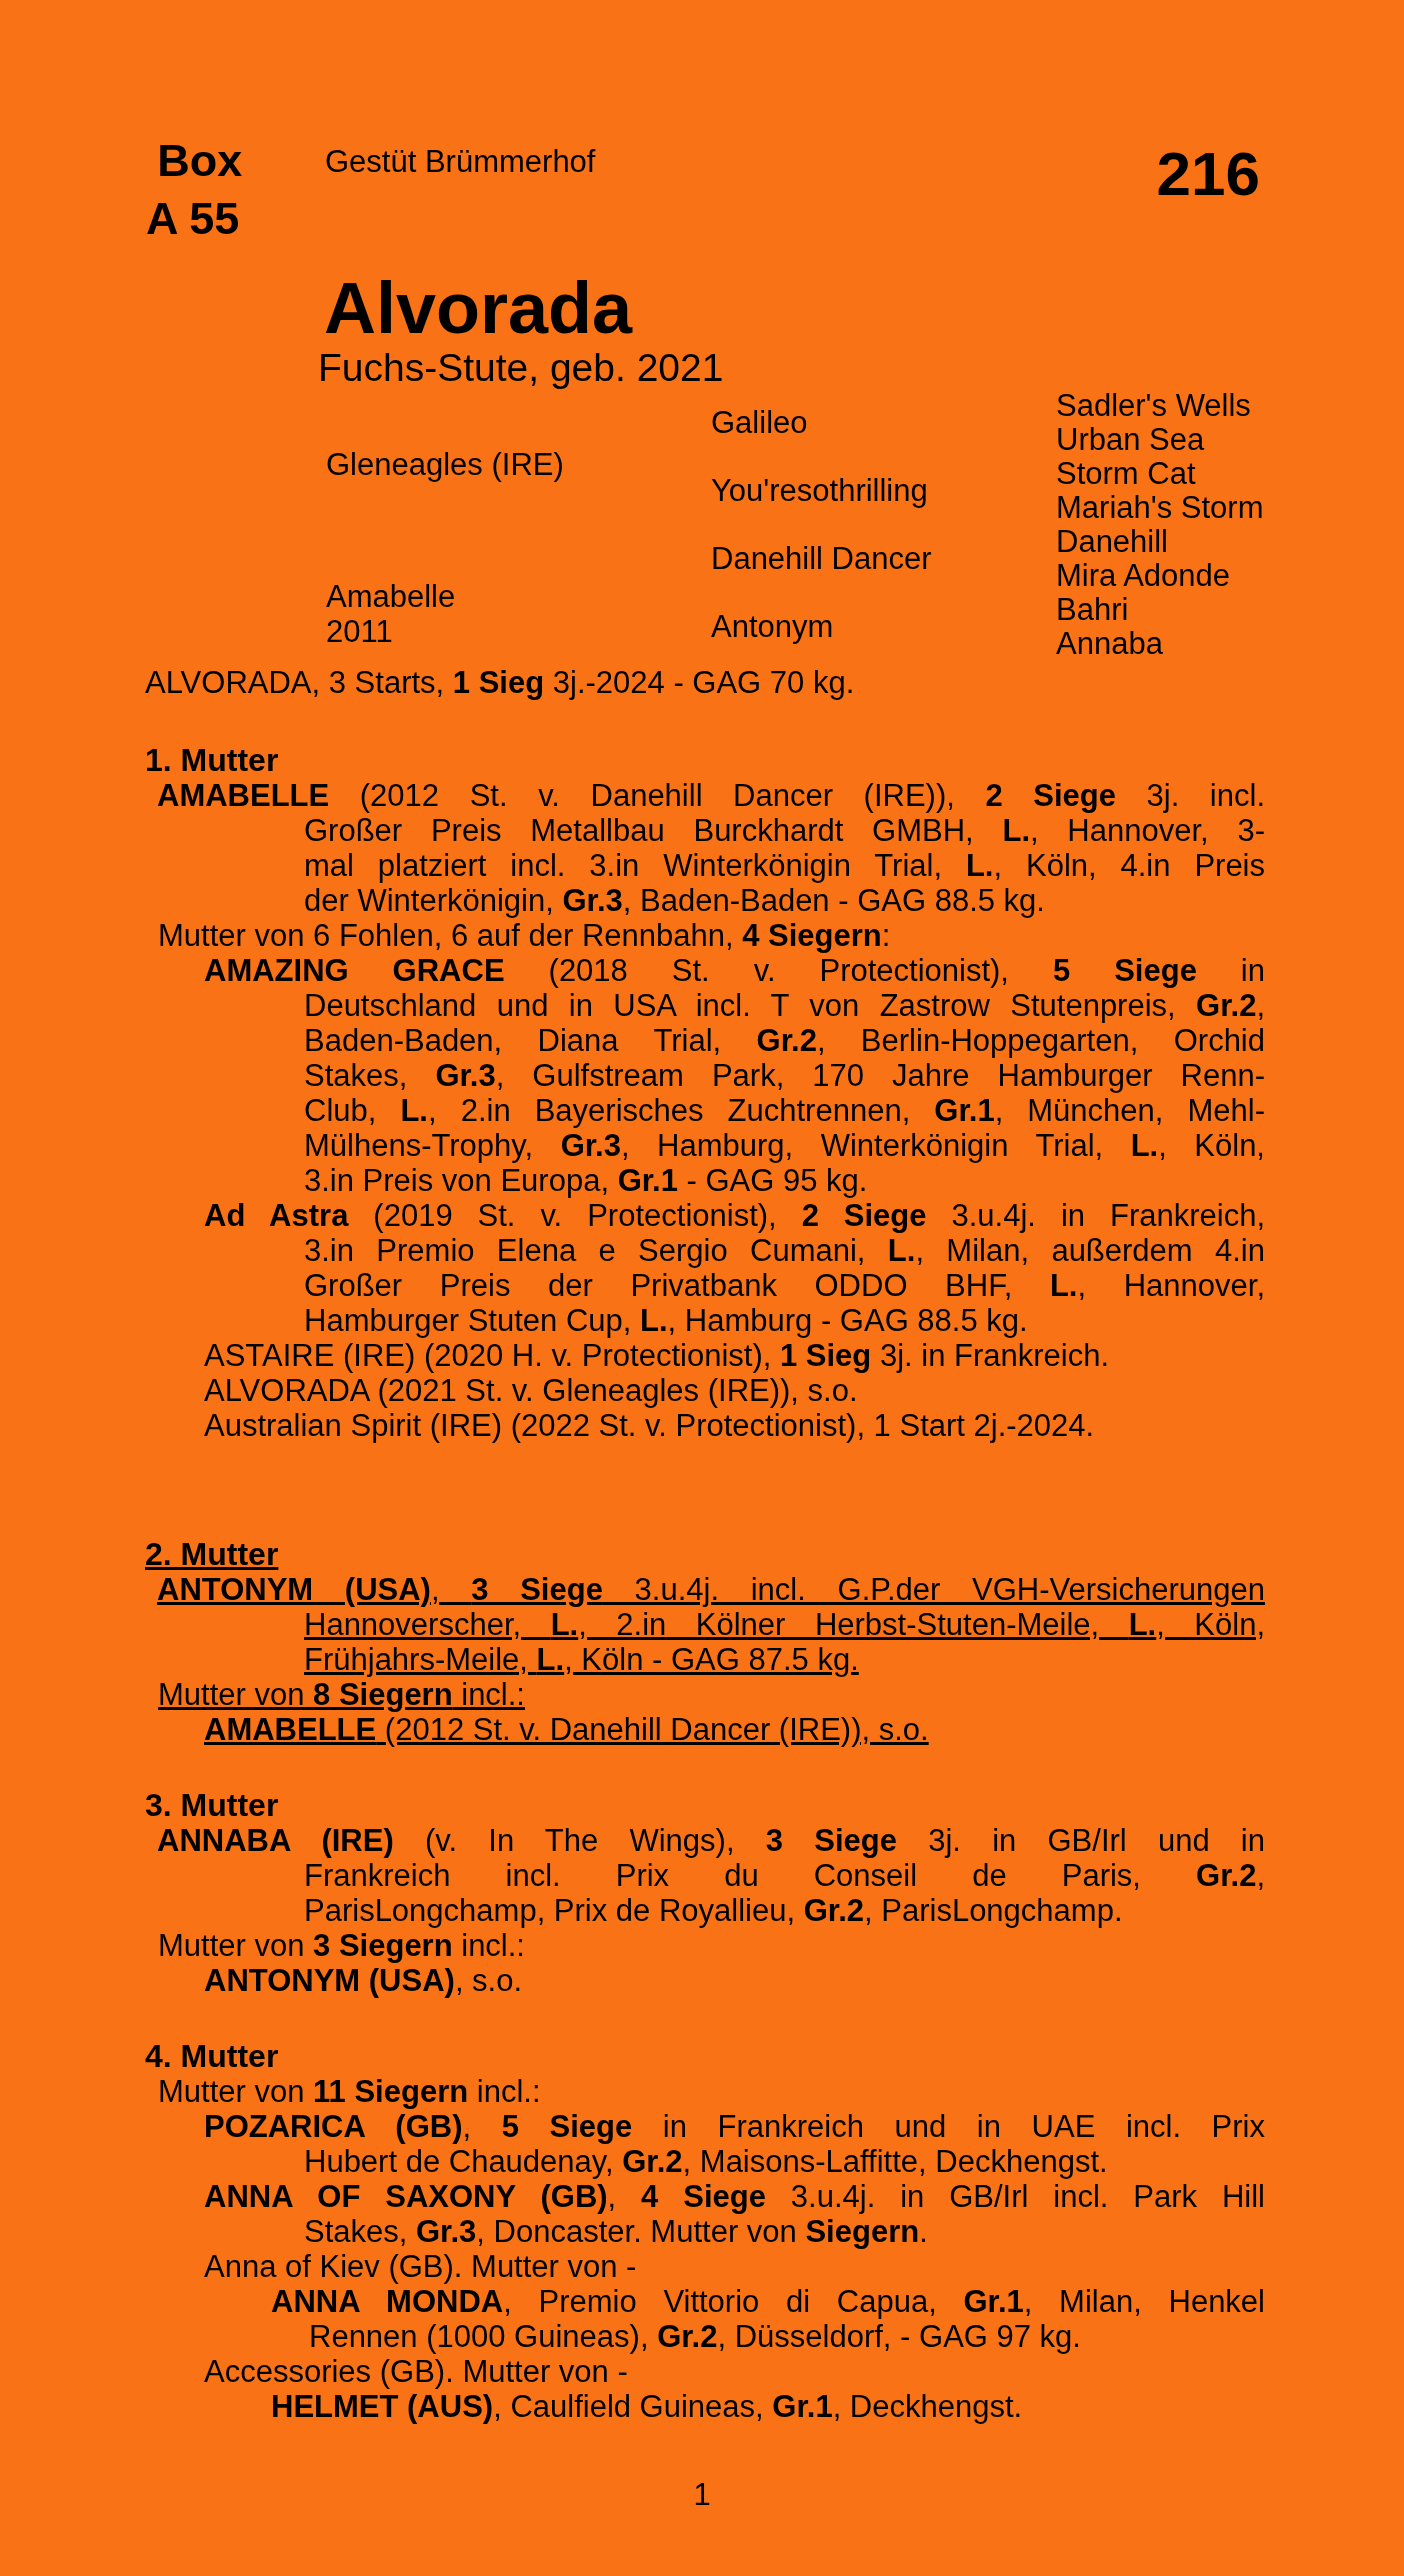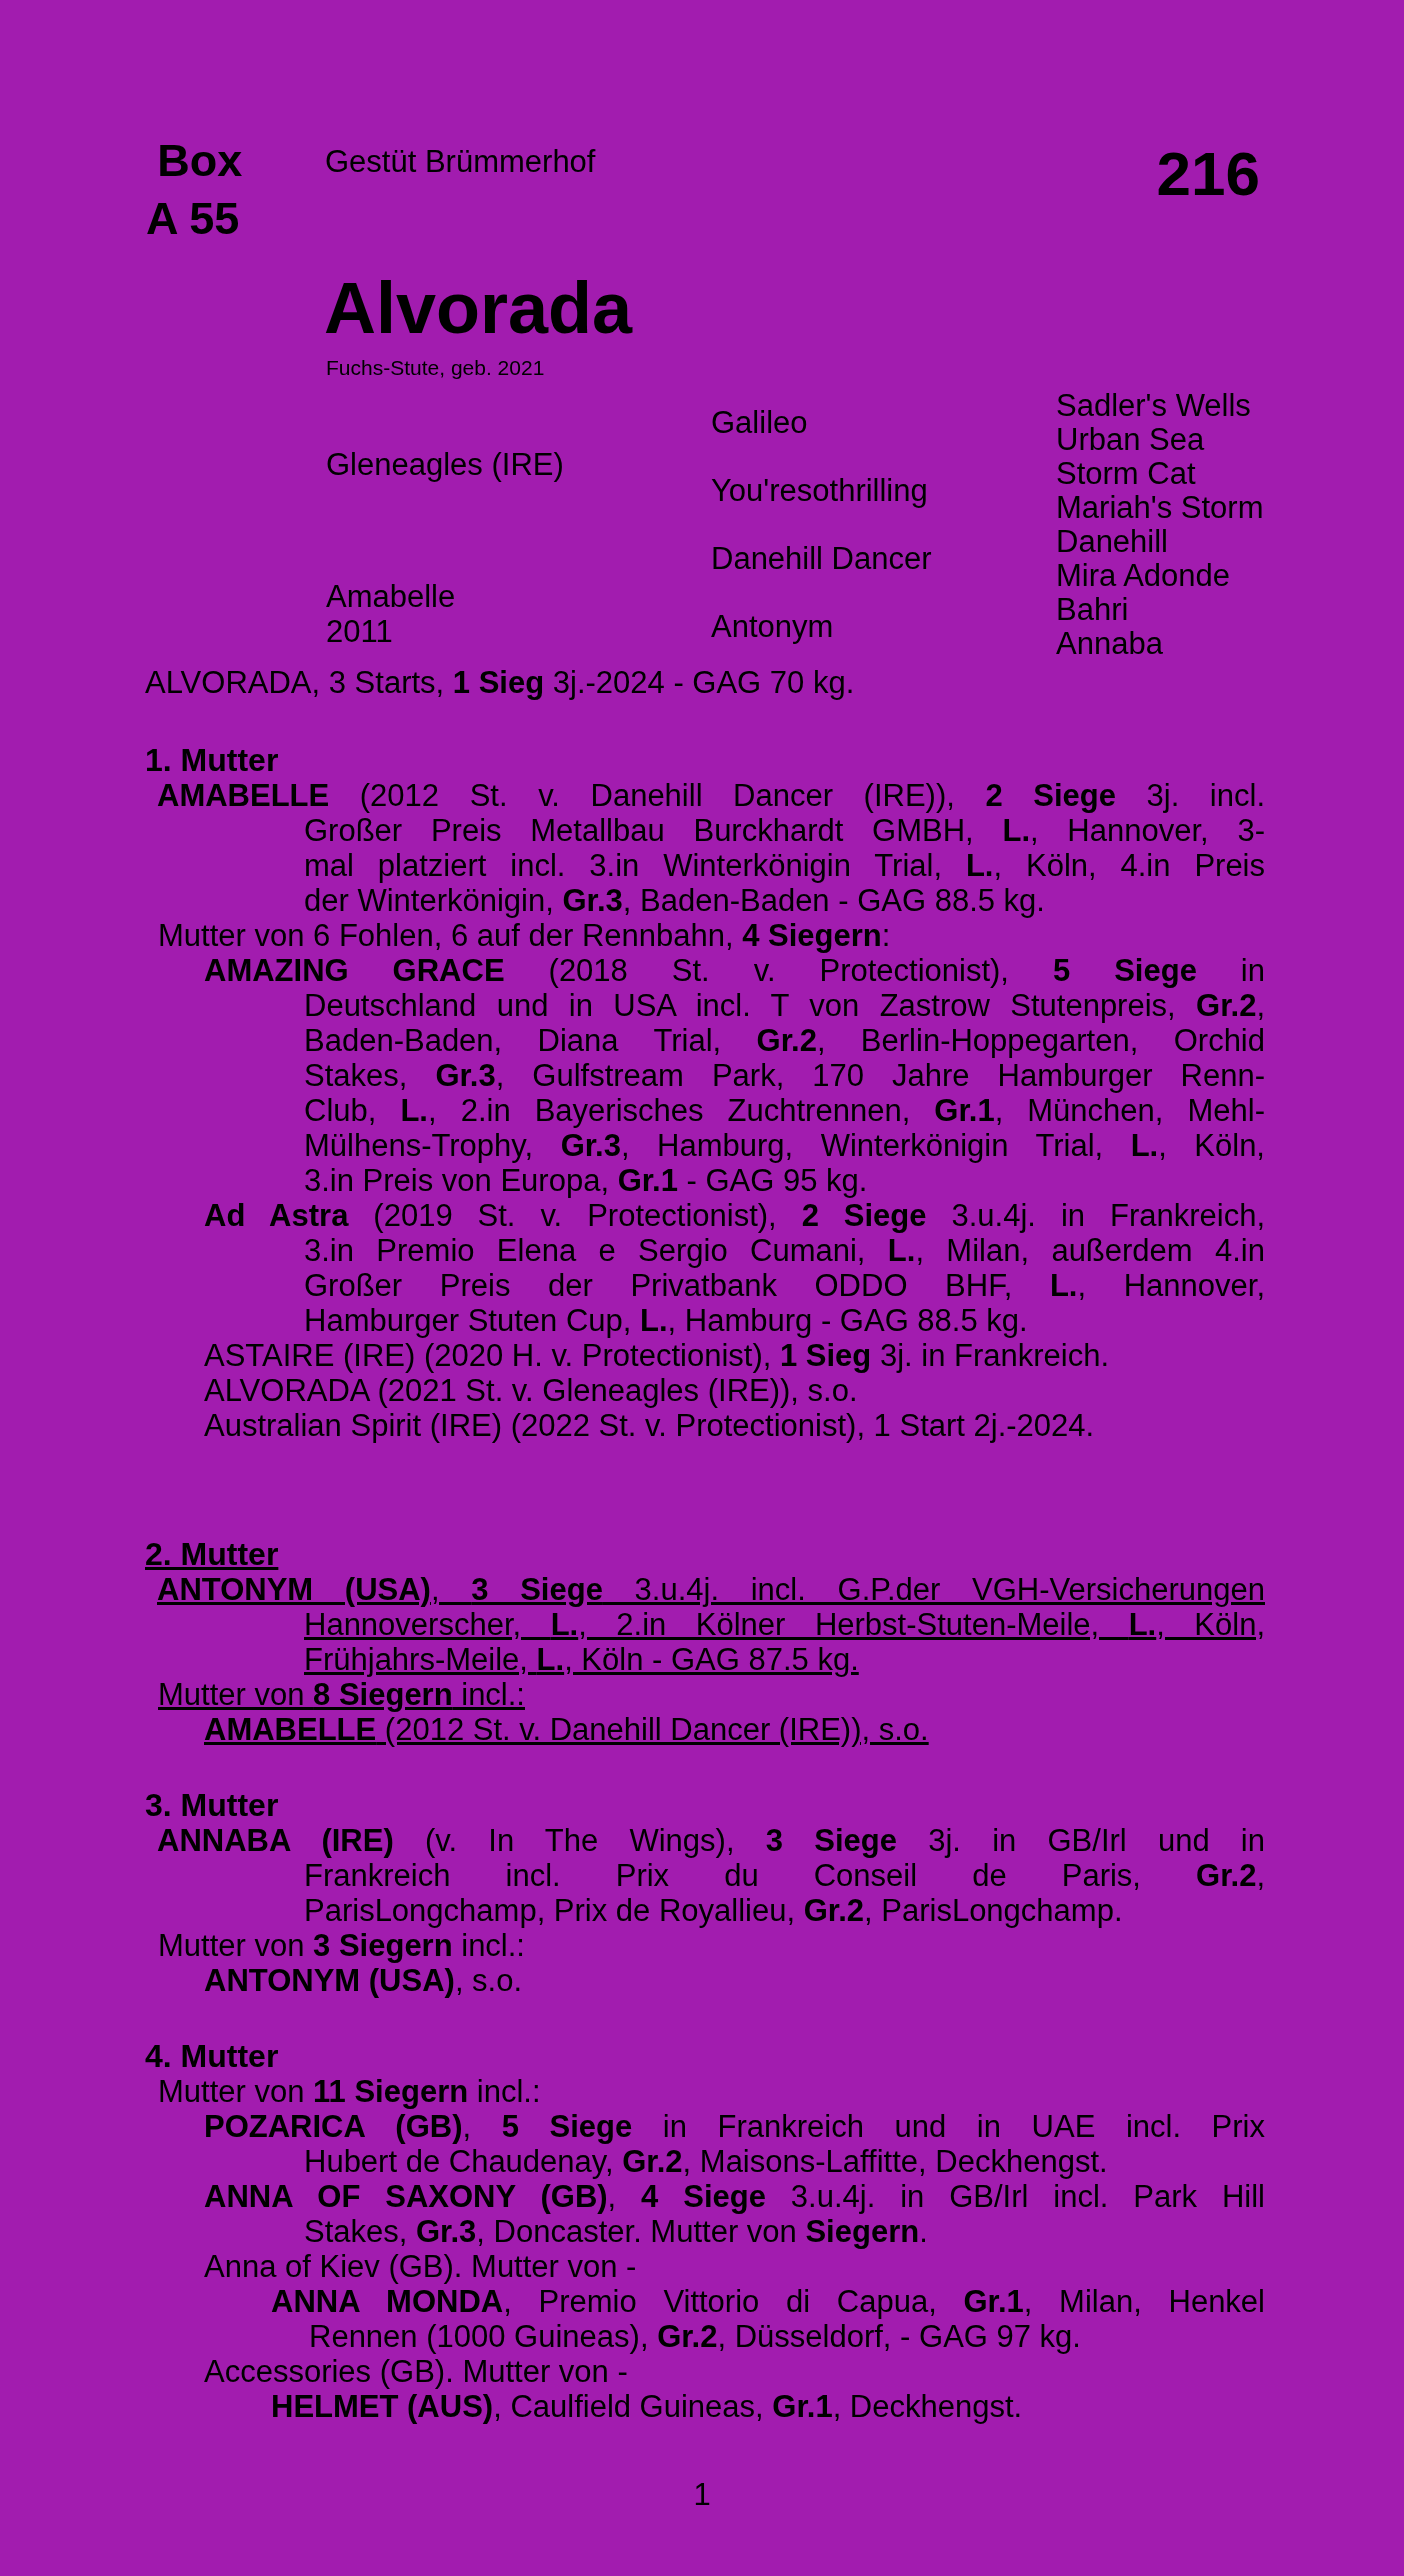--- a/index.html
+++ b/index.html
@@ -1,25 +1,25 @@
 <!DOCTYPE html>
 <html style="font-size:8.2px"><head>
 <meta charset="utf-8">
 <style>
   html,body{margin:0;padding:0;background:#ffffff;}
   body{width:1404px;height:2576px;position:relative;font-family:"Liberation Sans","DejaVu Sans",sans-serif;color:#000;}
-  .page{position:absolute;inset:0;background:#a21caf;overflow:hidden;}
+  .page{position:absolute;inset:0;background:#f97316;overflow:hidden;}
 
   
   .box-block{position:absolute;left:146px;top:132px;font-size:45px;font-weight:bold;line-height:58px;}
   .box-word{margin-left:11.3px;}
   .consignor{position:absolute;left:325px;top:144px;font-size:31px;line-height:35px;}
   .lot{position:absolute;right:144px;top:127px;font-size:62px;font-weight:bold;line-height:93px;}
   .horse{position:absolute;left:324px;top:272px;font-size:72px;font-weight:bold;line-height:72px;margin:0;}
-  .desc{position:absolute;left:326px;top:350px;font-size:21px;line-height:35px;}
+  .desc{position:absolute;left:318px;top:350px;font-size:39px;line-height:35px;}
 
   
   .pedigree{position:absolute;left:326px;top:389px;display:grid;
             grid-template-columns:385px 345px 350px;grid-template-rows:repeat(8,34px);
             align-items:center;font-size:31px;line-height:34px;}
   .ped-cell{white-space:nowrap;}
   .c1{grid-column:1;} .c2{grid-column:2;} .c3{grid-column:3;}
   .rs1{grid-row:1/5;} .rs2{grid-row:5/9;}
   .g1{grid-row:1/3;} .g2{grid-row:3/5;} .g3{grid-row:5/7;} .g4{grid-row:7/9;}
   .r1{grid-row:1;} .r2{grid-row:2;} .r3{grid-row:3;} .r4{grid-row:4;}

